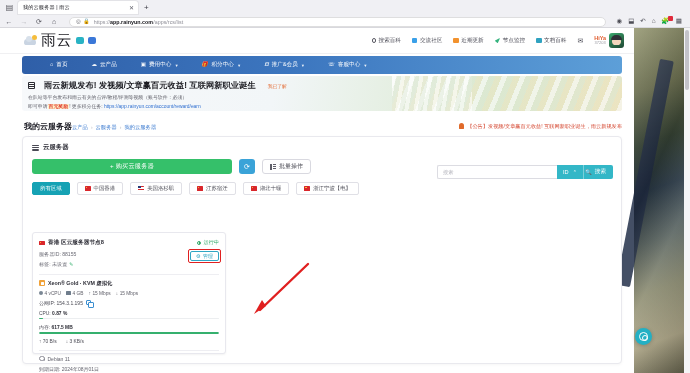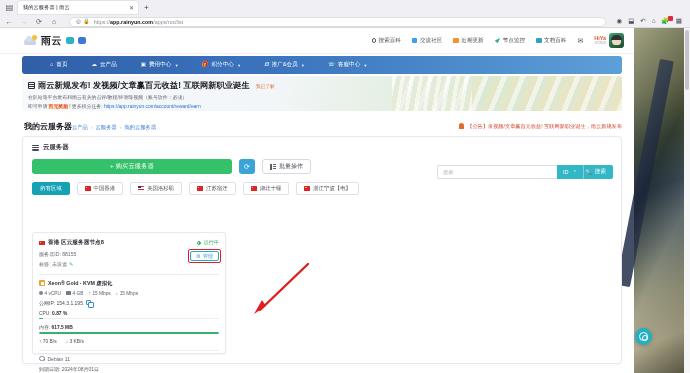--- a/index.html
+++ b/index.html
@@ -50,21 +50,21 @@
   .scrollbar { position:absolute; right:0; top:0; width:6px; height:345px; background:#f5f5f7; }
   .scrollbar .thumb { position:absolute; top:2px; left:1px; width:4px; height:60px; background:#c3c3c9; border-radius:2px; }
 
   
   .site-header { position:absolute; top:0; left:0; width:634px; height:26px; background:#ffffff; display:flex; align-items:center; border-bottom:1px solid #f0f0f2; }
   .brand { display:flex; align-items:center; gap:4px; padding-left:24px; }
   .brand-logo { width:13px; height:11px; position:relative; }
   .brand-logo .cloud { position:absolute; left:0; bottom:1px; width:12px; height:6px; background:#c9d4e2; border-radius:4px 4px 3px 3px; }
   .brand-logo .cloud:before { content:""; position:absolute; left:2px; top:-3px; width:6px; height:6px; background:#d7e0ea; border-radius:50%; }
   .brand-logo .sun { position:absolute; right:0; top:0; width:5px; height:5px; background:#f5bd3c; border-radius:50%; }
-  .brand-name { font-size:10px; font-weight:700; color:#1c1c22; letter-spacing:0.5px; }
+  .brand-name { font-size:15px; font-weight:400; color:#1c1c22; letter-spacing:0.5px; }
   .brand-chip { width:8px; height:7px; border-radius:2px; display:inline-block; }
   .chip-a { background:#29b3c4; }
   .chip-b { background:#3b78d8; }
 
   .header-nav { margin-left:auto; display:flex; align-items:center; gap:11px; padding-right:10px; }
   .hn-item { display:flex; align-items:center; gap:2.5px; font-size:5.6px; color:#4a4a55; white-space:nowrap; }
   .hn-ic { width:5.5px; height:5.5px; border-radius:1px; display:inline-block; }
   .hn-ic.search { border:0.8px solid #5a5a64; border-radius:50%; width:4.5px; height:4.5px; }
   .hn-ic.blue { background:#3aa0e8; }
   .hn-ic.orange { background:#f2922e; }
@@ -89,21 +89,21 @@
   .sn-caret { font-size:4.5px; opacity:0.9; margin-left:1px; }
 
   
   .banner { position:absolute; top:48px; left:22px; width:600px; height:35px; border-radius:3px; overflow:hidden;
     background:linear-gradient(100deg,#f7f9fb 0%,#f2f6f8 42%,#e5efe2 62%,#dbe9d2 78%,#e9e4c7 100%); }
   .banner-deco { position:absolute; right:0; top:0; width:230px; height:35px;
     background:repeating-linear-gradient(112deg,rgba(255,255,255,0.55) 0 5px, rgba(220,232,208,0.5) 5px 11px, rgba(238,228,186,0.45) 11px 17px); }
   .banner-deco2 { position:absolute; right:150px; top:0; width:80px; height:35px;
     background:repeating-linear-gradient(100deg, rgba(255,255,255,0.6) 0 4px, rgba(228,236,222,0.45) 4px 9px); }
   .banner-body { position:absolute; left:6px; top:4px; width:420px; }
-  .banner-title { display:flex; align-items:center; gap:3px; }
+  .banner-title { display:flex; align-items:center; gap:9px; }
   .banner-book { width:7px; height:7px; background:#2c2c33; border-radius:1px; position:relative; }
   .banner-book:after { content:""; position:absolute; left:1px; top:1.3px; width:5px; height:1px; background:#fff; box-shadow:0 2px 0 #fff, 0 4px 0 #fff; }
   .banner-t-main { font-size:8.2px; font-weight:700; color:#1a1a20; letter-spacing:0.1px; white-space:nowrap; }
   .banner-t-link { font-size:4.8px; color:#e3662d; margin-left:3px; white-space:nowrap; }
   .banner-l2 { font-size:4.9px; color:#5d5d66; margin-top:3px; white-space:nowrap; }
   .banner-l3 { font-size:4.9px; color:#5d5d66; margin-top:2.5px; white-space:nowrap; }
   .banner-l3 .hl { color:#e03a2f; font-weight:700; background:#fff3c9; padding:0 1px; }
   .banner-l3 .lnk { color:#2f6fd0; }
 
   

